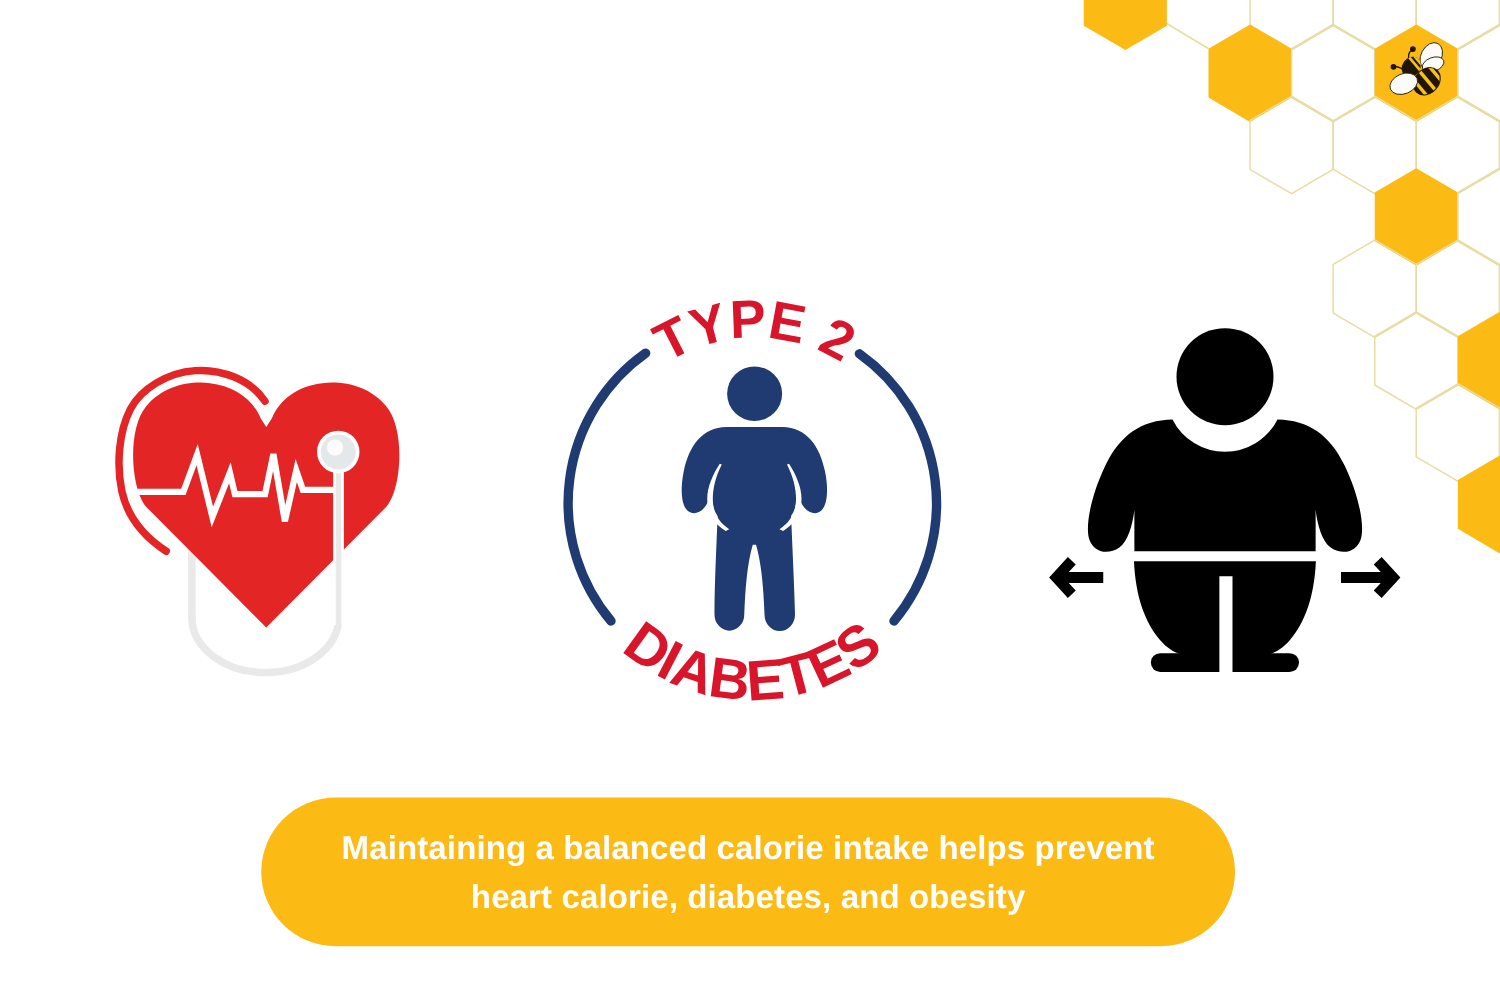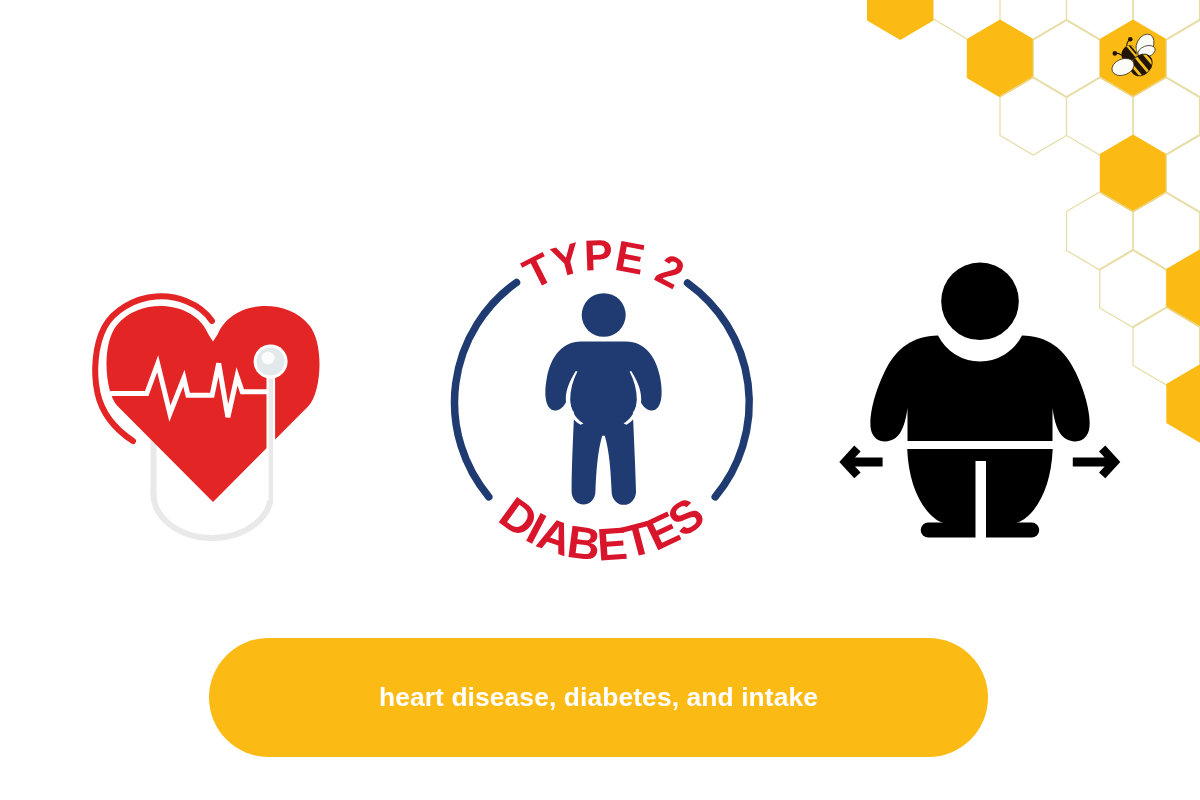--- a/index.html
+++ b/index.html
@@ -184,17 +184,18 @@
                L882.6 466.4 L855 466.4 L860.6 472.4 L854.3 478.3 Z"></path>
       <path d="M1120.3 461.9 L1105.3 445.6 L1099 451.5 L1104.6 457.5 L1072.8 457.5
                L1072.8 466.4 L1104.6 466.4 L1099 472.4 L1105.3 478.3 Z"></path>
       <rect x="975.5" y="461" width="10.5" height="77" fill="#ffffff"></rect>
     </g>
 
   </svg>
 
   <div class="banner" style="background: rgb(252, 186, 21); color: rgb(255, 255, 255);">
     <div class="banner-text">
-      <div>heart disease, diabetes, and intake</div>
+      <div>Maintaining a balanced calorie intake helps prevent</div>
+      <div>heart calorie, diabetes, and obesity</div>
     </div>
   </div>
 
 </div>
 
 </body></html>

